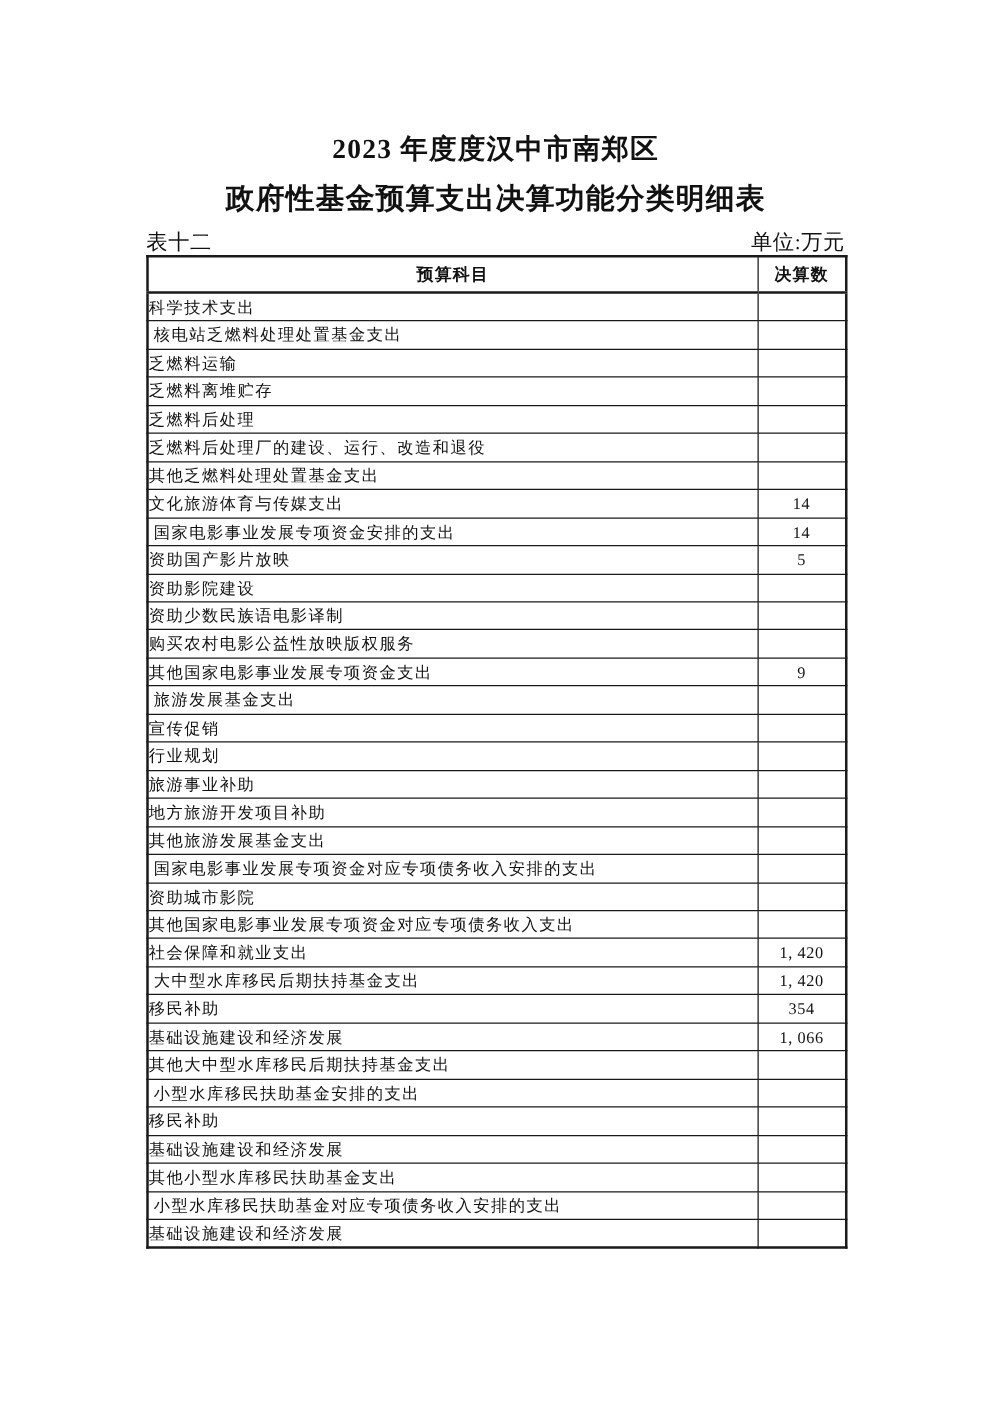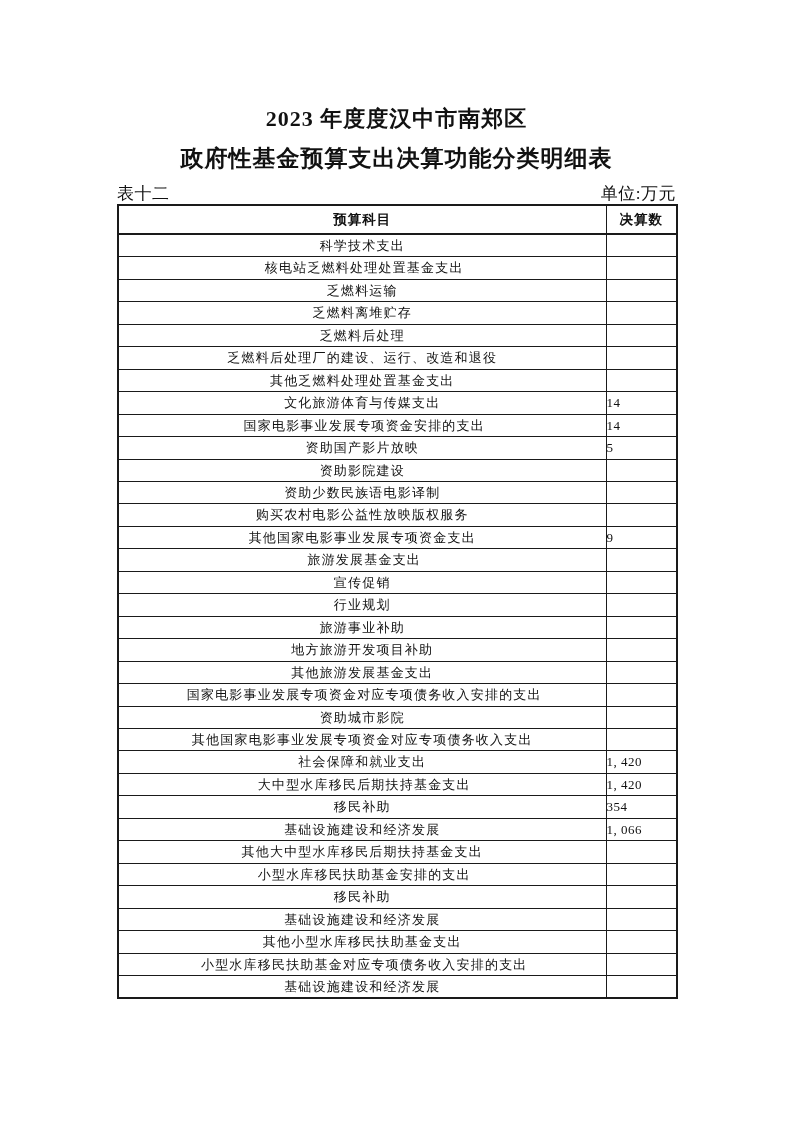--- a/index.html
+++ b/index.html
@@ -58,24 +58,24 @@
     font-weight: bold;
     text-align: center;
     letter-spacing: 1px;
     border-bottom: 2px solid #1a1a1a;
   }
   table.budget td {
     height: 21.45px;
     font-size: 13px;
     line-height: 21.45px;
   }
-  td.subject { text-align: center; letter-spacing: 1.2px; padding-left: 2px; }
+  td.subject { text-align: left; letter-spacing: 1.2px; padding-left: 2px; }
   td.subject.level-1 { padding-left: 4px; }
   td.subject.level-2 { }
-  td.amount { text-align: left; padding-right: 3px; letter-spacing: 0.5px; }
+  td.amount { text-align: center; padding-right: 3px; letter-spacing: 0.5px; }
 </style>
 </head>
 <body>
 
 <div class="sheet">
 
   <div class="doc-title">2023 年度度汉中市南郑区</div>
 
   <div class="doc-subtitle">政府性基金预算支出决算功能分类明细表</div>
 

